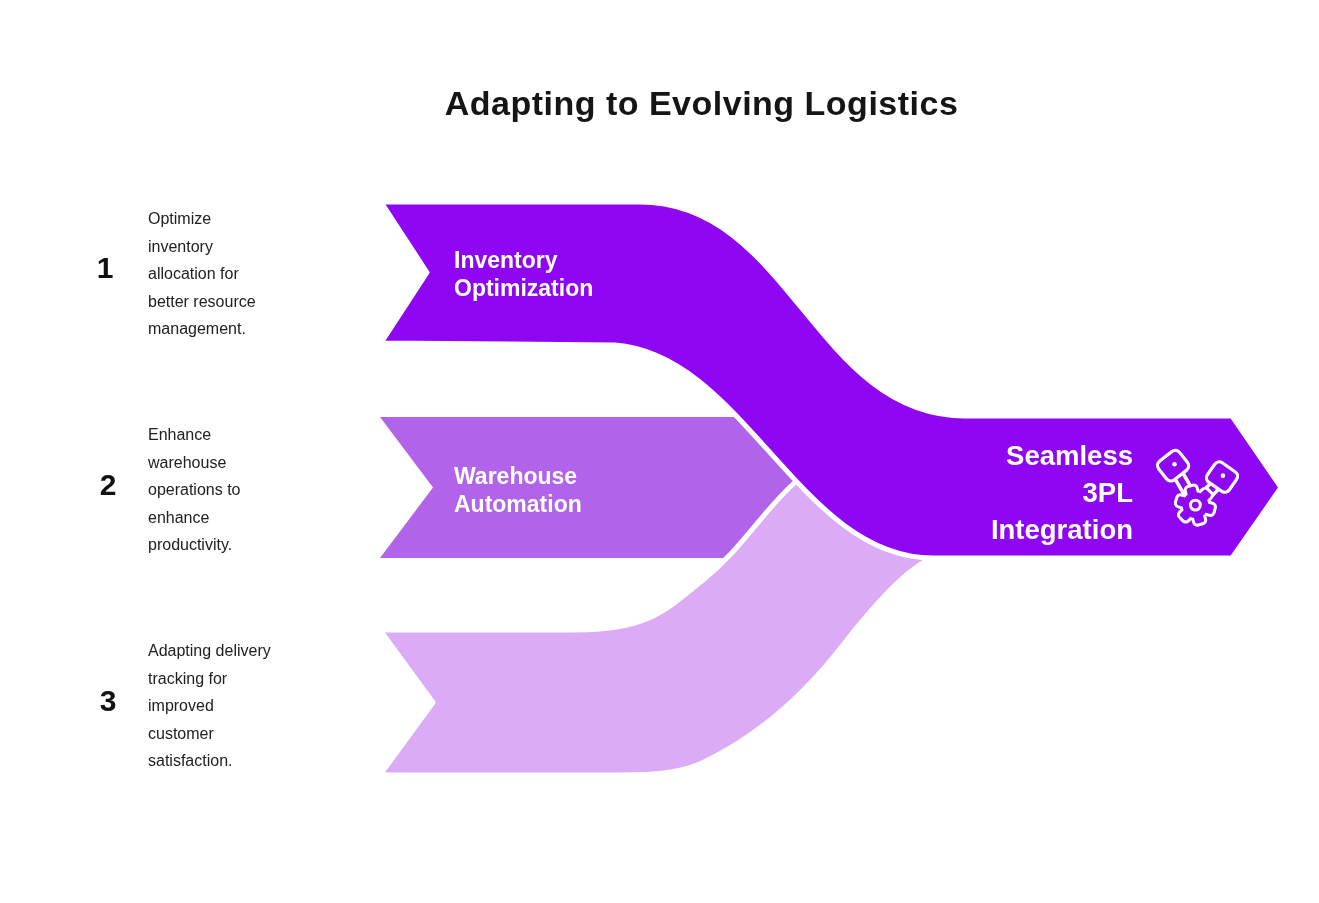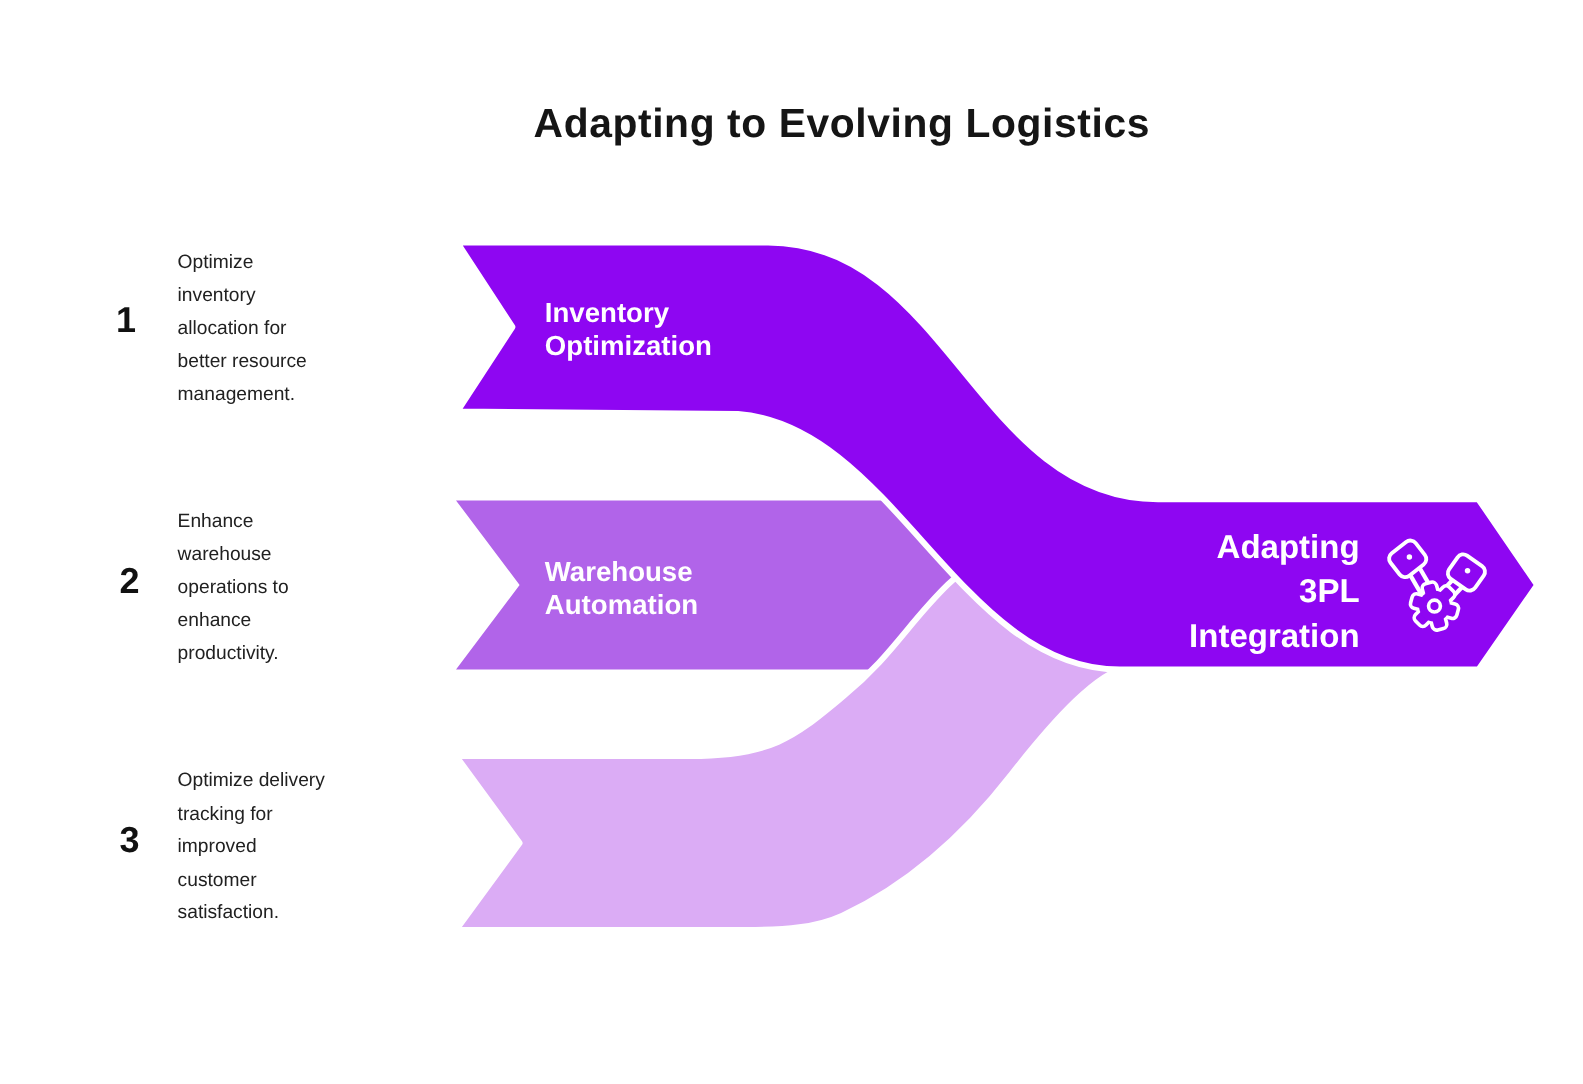--- a/index.html
+++ b/index.html
@@ -86,33 +86,33 @@
   <div>
     <div class="step-number" style="left:86px;top:468px;">2</div>
     <div class="step-desc" style="left:148px;top:421px;">Enhance
 warehouse
 operations to
 enhance
 productivity.</div>
   </div>
   <div>
     <div class="step-number" style="left:86px;top:684px;">3</div>
-    <div class="step-desc" style="left:148px;top:637px;">Optimize delivery
+    <div class="step-desc" style="left:148px;top:637px;">Adapting delivery
 tracking for
 improved
 customer
 satisfaction.</div>
   </div>
 
   <div class="band-label" style="left:454px;top:246px;">Inventory
 Optimization</div>
   <div class="band-label" style="left:454px;top:462px;">Warehouse
 Automation</div>
 
-  <div class="result-label">Adapting
+  <div class="result-label">Seamless
 3PL
 Integration</div>
 
   <svg class="result-icon" width="95" height="100" viewBox="0 0 100 100">
     <g stroke="#ffffff" fill="none">
 
       <line x1="31" y1="31" x2="49" y2="62" stroke-width="14"></line>
       <line x1="31" y1="31" x2="49" y2="62" stroke="#8E06F2" stroke-width="6.5"></line>
       <line x1="77" y1="43" x2="56" y2="65" stroke-width="14"></line>
       <line x1="77" y1="43" x2="56" y2="65" stroke="#8E06F2" stroke-width="6.5"></line>

